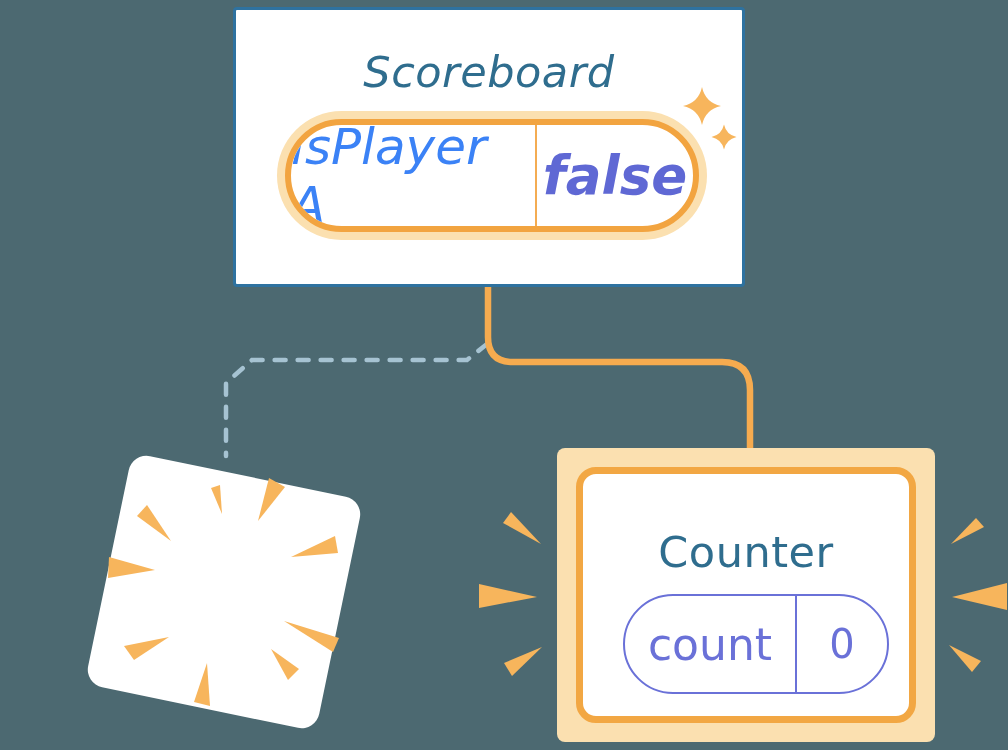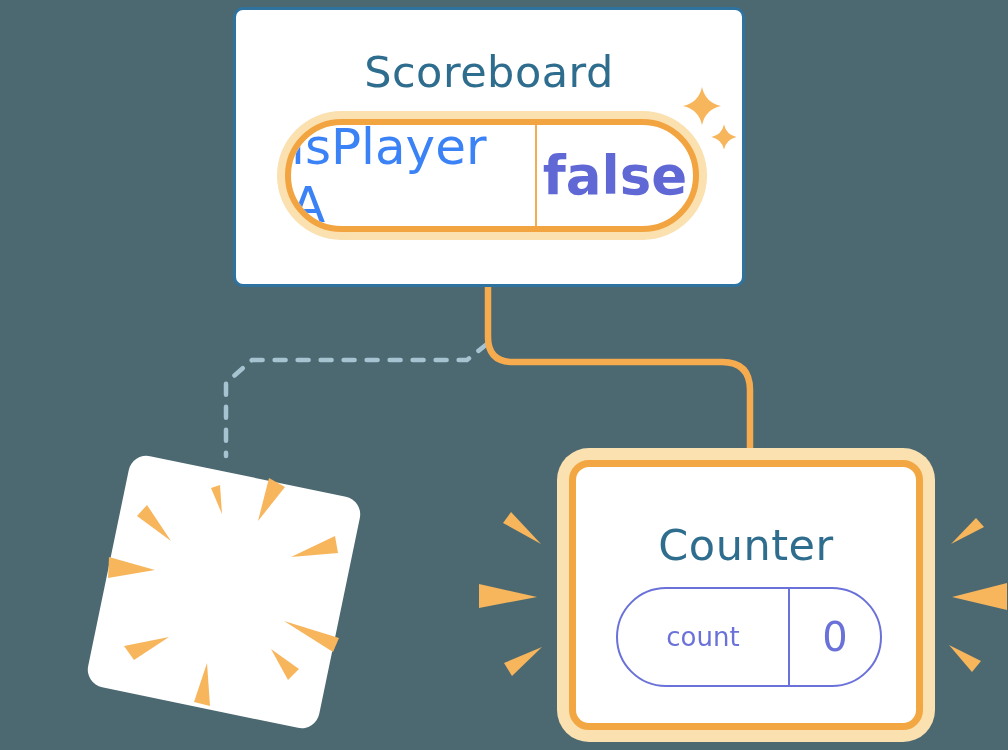--- a/index.html
+++ b/index.html
@@ -7,21 +7,21 @@
     position:relative;width:1008px;height:750px;overflow:hidden;
     background:#4C6971;
     font-family:"DejaVu Sans","Liberation Sans",sans-serif;
   }
   .layer{position:absolute;left:0;top:0;width:1008px;height:750px;pointer-events:none;}
 
   
   .card{position:absolute;box-sizing:border-box;background:#ffffff;}
   .card-scoreboard{
     left:233px;top:7px;width:512px;height:280px;
-    border:3px solid #2E72A0;border-radius:10px;
+    border:3px solid #2E72A0;border-radius:4px;font-style:italic;
   }
   .card-title{
     position:absolute;left:0;right:0;text-align:center;
     font-size:43px;line-height:44px;color:#2F6D8E;
     letter-spacing:0.5px;
   }
   .card-scoreboard .card-title{top:40px;}
 
   
   .pill-highlight{
@@ -37,38 +37,38 @@
   }
   .pill-highlight .pill-divider{width:2px;background:#F4AC52;}
   .pill-highlight .pill-value{
     flex:1;display:flex;align-items:center;justify-content:center;
     font-size:53px;color:#5F68D4;font-weight:bold;
   }
 
   
   .card-counter-glow{
     position:absolute;left:557px;top:448px;width:378px;height:294px;
-    box-sizing:border-box;background:#FBE0B0;border-radius:32px;padding:12px;
+    box-sizing:border-box;background:#FBE0B0;border-radius:8px;padding:19px;
   }
   .card-counter{
     position:relative;width:100%;height:100%;box-sizing:border-box;
     background:#ffffff;border:7px solid #F2A743;border-radius:20px;
   }
   .card-counter .card-title{top:56px;}
 
   
   .pill-plain{
     position:absolute;left:40px;top:120px;width:266px;height:100px;
     box-sizing:border-box;background:#fff;
     border:2.5px solid #6A71D8;border-radius:50px;
     display:flex;align-items:stretch;overflow:hidden;
   }
   .pill-plain .pill-key{
     width:170px;display:flex;align-items:center;justify-content:center;
-    font-size:26px;color:#6A71D8;
+    font-size:44px;color:#6A71D8;
   }
   .pill-plain .pill-divider{width:2px;background:#6A71D8;}
   .pill-plain .pill-value{
     flex:1;display:flex;align-items:center;justify-content:center;
     font-size:40px;color:#6A71D8;
   }
 </style>
 </head>
 <body>
 

